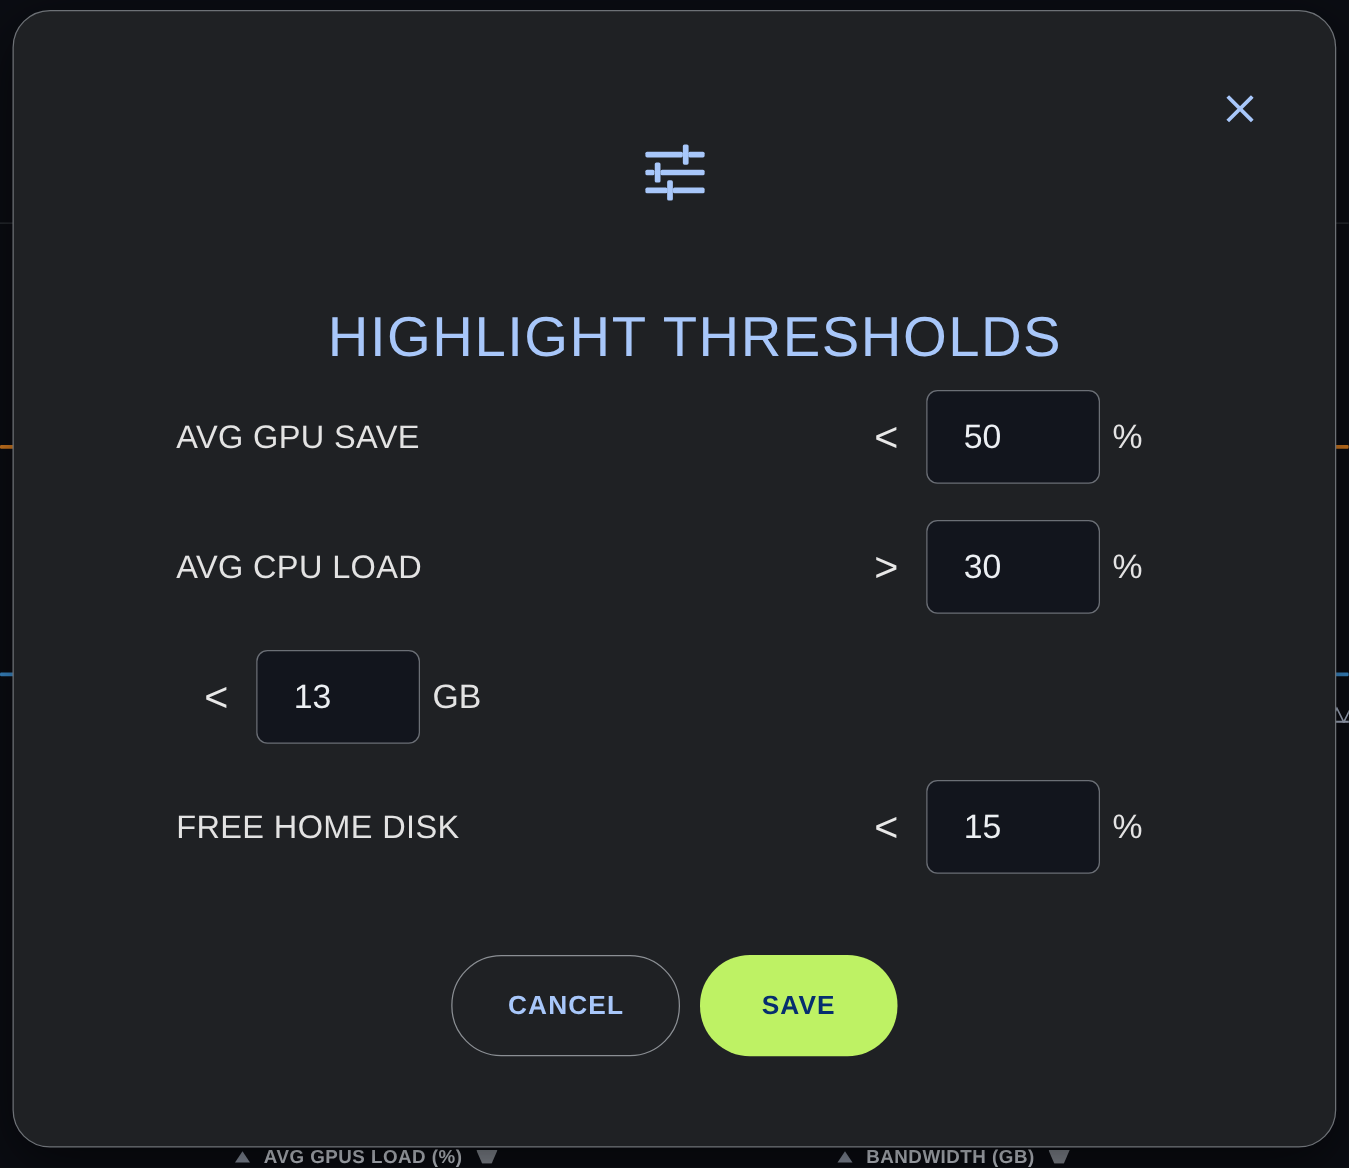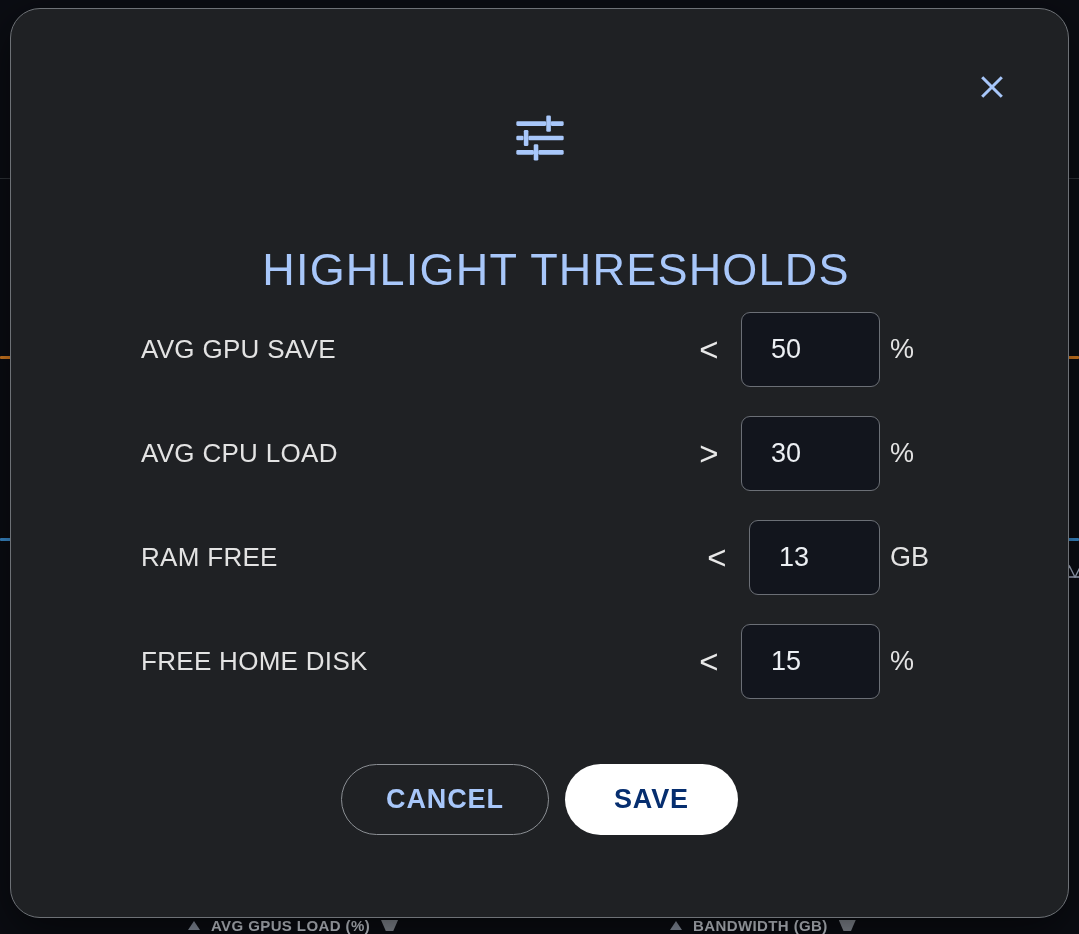--- a/index.html
+++ b/index.html
@@ -176,35 +176,35 @@
     position: absolute;
     left: 0; right: 0;
     top: 755px;
     display: flex;
     justify-content: center;
     align-items: center;
     gap: 16px;
   }
   .btn {
     font-family: "Liberation Sans", sans-serif;
-    font-size: 27px;
+    font-size: 21px;
     font-weight: bold;
     letter-spacing: .9px;
     border-radius: 40px;
-    height: 71px;
+    height: 81px;
     cursor: pointer;
     padding: 0 44px;
   }
   #cancel-button {
     background: #1f2124;
     border: 1px solid #8b8f94;
     color: #a8c7fa;
   }
   #save-button {
-    background: #ffffff;
+    background: #bef264;
     border: none;
     color: #062e6f;
     padding: 8px 49px;
   }
 </style>
 </head>
 <body>
 
 <div id="backdrop">
   <div class="bg-panel" style="left:0;top:0;width:1079px;height:934px;background:#14161a;"></div>
@@ -266,21 +266,20 @@
     </div>
 
     <div class="row">
       <span class="row-label">AVG CPU LOAD</span>
       <span class="row-op">&gt;</span>
       <input class="row-input" type="text" value="30" style="">
       <span class="row-unit">%</span>
     </div>
 
     <div class="row">
-      <span class="row-label">RAM FREE</span>
       <span class="row-op">&lt;</span>
       <input class="row-input narrow" type="text" value="13" style="">
       <span class="row-unit">GB</span>
     </div>
 
     <div class="row">
       <span class="row-label">FREE HOME DISK</span>
       <span class="row-op">&lt;</span>
       <input class="row-input" type="text" value="15" style="">
       <span class="row-unit">%</span>

